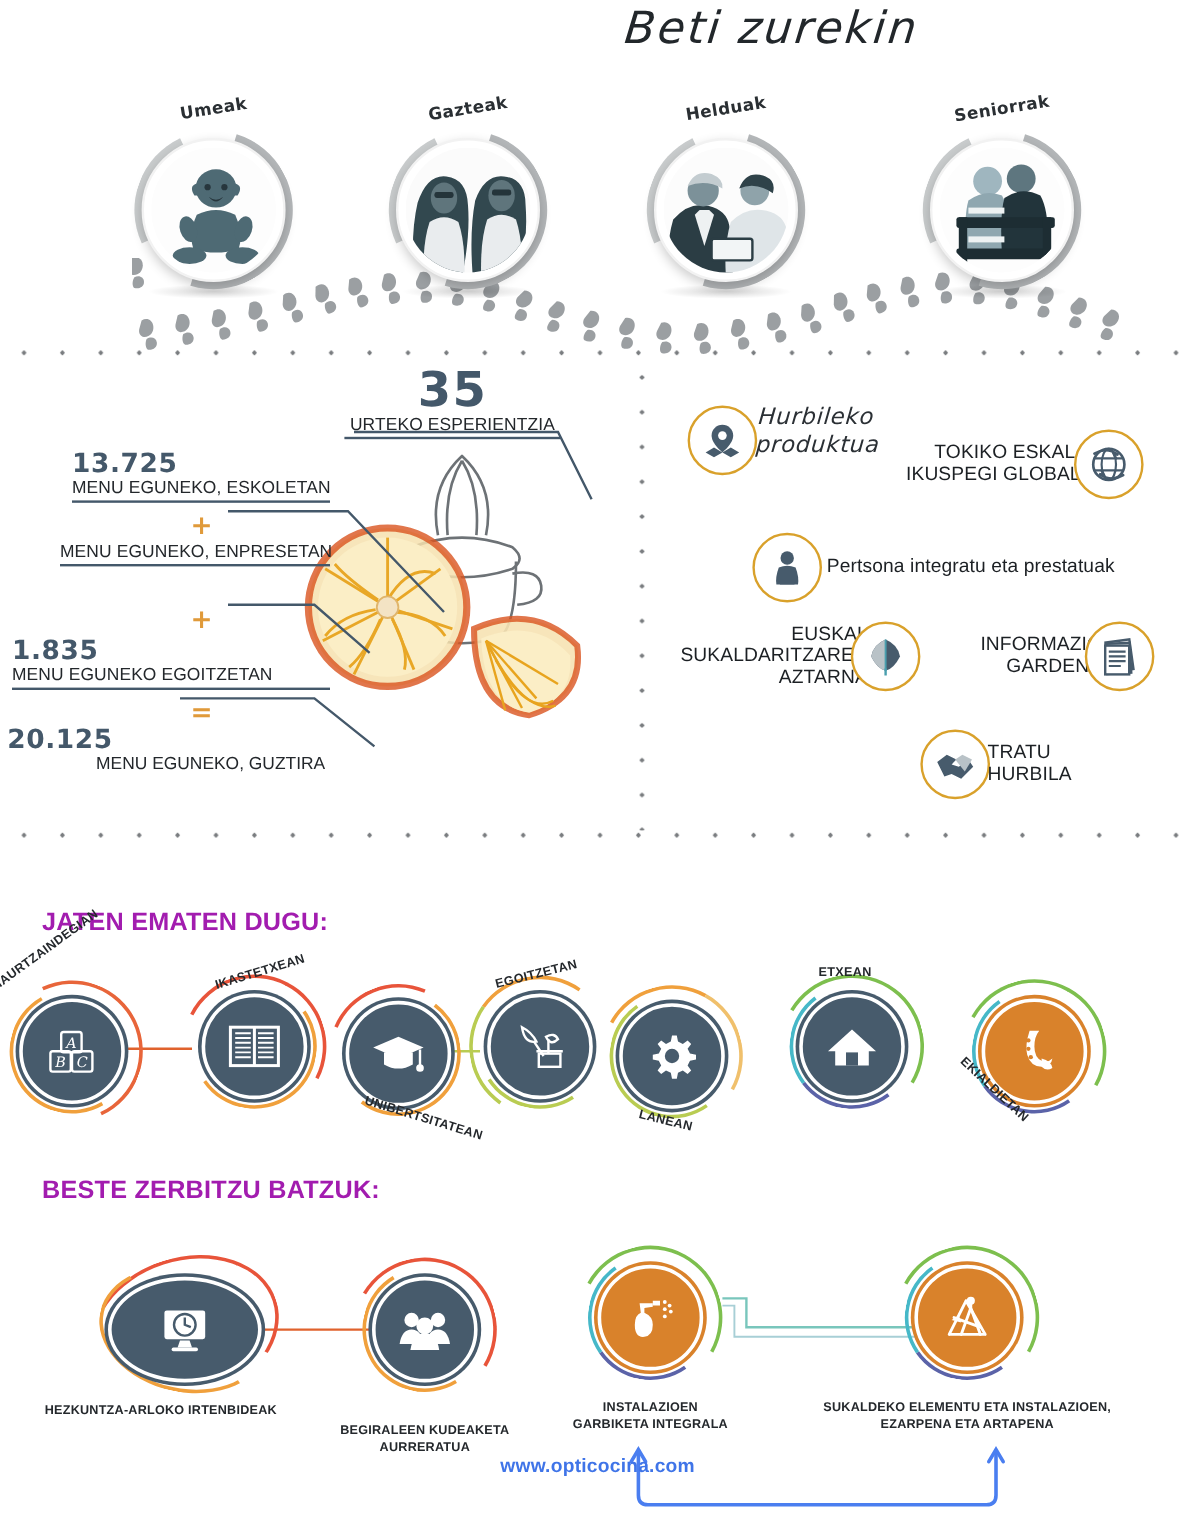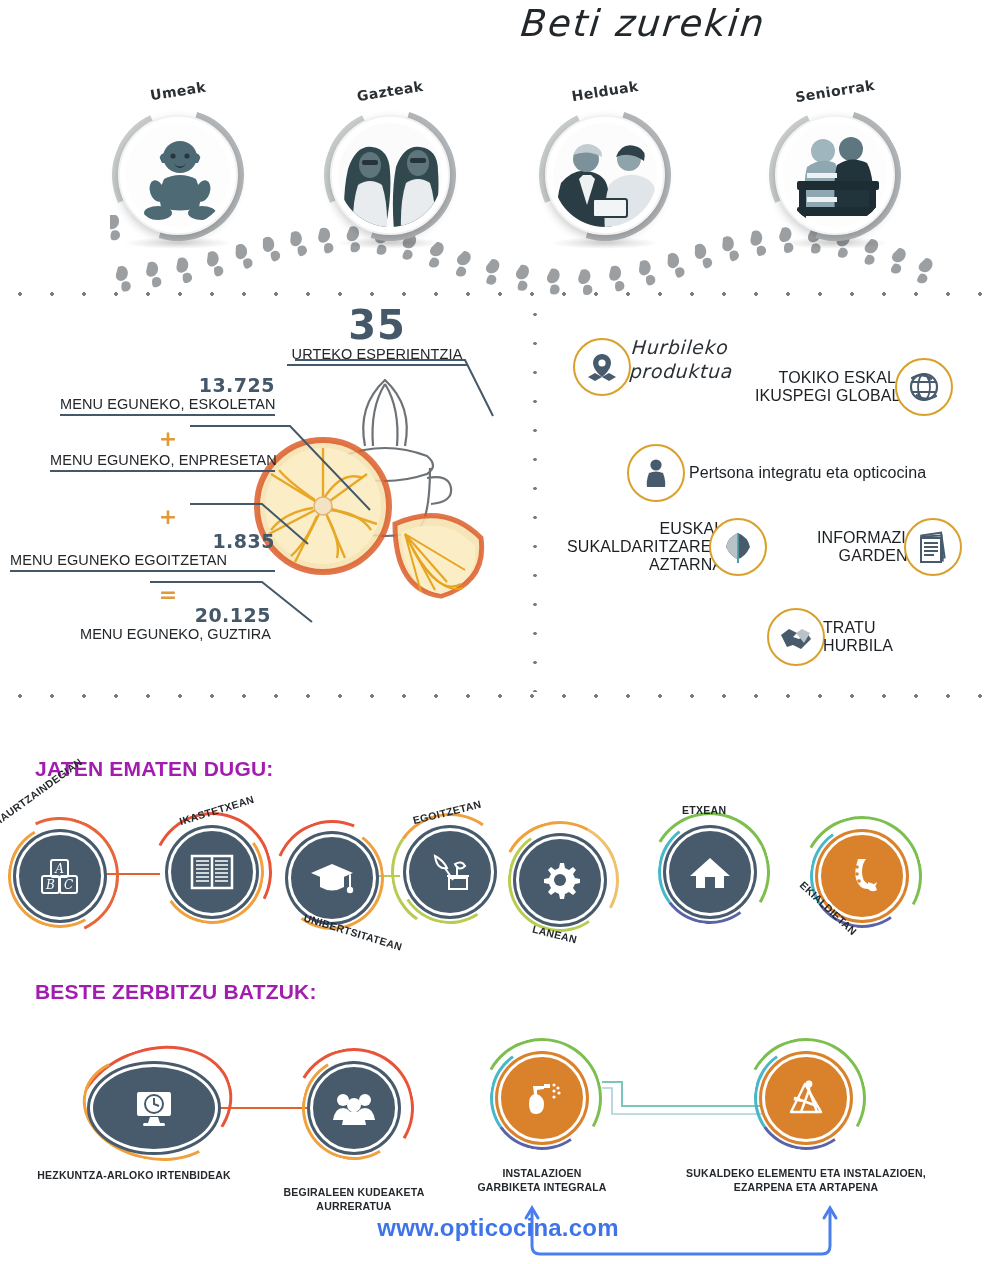--- a/index.html
+++ b/index.html
@@ -67,22 +67,22 @@
   }
   .vdots{
     width:4px;
     background-image:radial-gradient(circle, #7a7d80 1.6px, rgba(0,0,0,0) 1.9px);
     background-size:4px 29px;background-position:0 4px;background-repeat:repeat-y;
   }
 
   
   .stat-num{
     font-family:"DejaVu Sans",sans-serif;
-    font-weight:700;font-size:19px;color:#44586a;letter-spacing:.5px;
-    text-align:right;
+    font-weight:700;font-size:22px;color:#44586a;letter-spacing:.5px;
+    text-align:left;
   }
   .stat-lbl{
     font-size:14.5px;color:#23272b;letter-spacing:.1px;white-space:nowrap;
     border-bottom:2px solid #44586a;padding-bottom:2px;
   }
   .op{
     color:#e09a3a;font-weight:700;font-size:22px;text-align:center;
     font-family:"DejaVu Sans",sans-serif;line-height:1;
   }
   #big35{
@@ -131,21 +131,21 @@
   }
   .caption{
     position:absolute;text-align:center;font-size:10.5px;font-weight:700;
     color:#24282c;line-height:1.35;letter-spacing:.2px;
     font-family:"Liberation Sans",sans-serif;
   }
 
   
   #urlbox{left:0;top:1205;width:996px;text-align:center;}
   #urlbox .u{
-    font-size:24px;font-weight:700;color:#3f74e8;letter-spacing:.2px;
+    font-size:16px;font-weight:700;color:#3f74e8;letter-spacing:.2px;
     font-family:"Liberation Sans",sans-serif;
   }
 </style>
 </head>
 <body>
 
 <div class="abs" id="title">
   <span class="tx">Beti zurekin</span>
 </div>
 
@@ -490,21 +490,21 @@
   </div>
 
   <div class="abs" style="left:82px;top:148px;display:flex;align-items:center;">
     <div class="badge">
       <svg width="34" height="34" viewBox="0 0 34 34">
         <circle cx="17" cy="9" r="5.6" fill="#475b6c"></circle>
         <path d="M10 17 q7 -3 14 0 q3 8 2 14 l-18 0 q-1 -6 2 -14z" fill="#475b6c"></path>
         <path d="M11 31 l12 0 l1 -3 l-14 0z" fill="#475b6c"></path>
       </svg>
     </div>
-    <div class="vtxt" style="margin-left:4px;">Pertsona integratu eta opticocina</div>
+    <div class="vtxt" style="margin-left:4px;">Pertsona integratu eta prestatuak</div>
   </div>
 
   <div class="abs" style="left:22px;top:222px;display:flex;align-items:center;">
     <div class="vtxt" style="text-align:right;margin-right:-14px;">
       <div>EUSKAL</div>
       <div>SUKALDARITZAREN</div>
       <div>AZTARNA</div>
     </div>
     <div class="badge">
       <svg width="34" height="34" viewBox="0 0 34 34">

